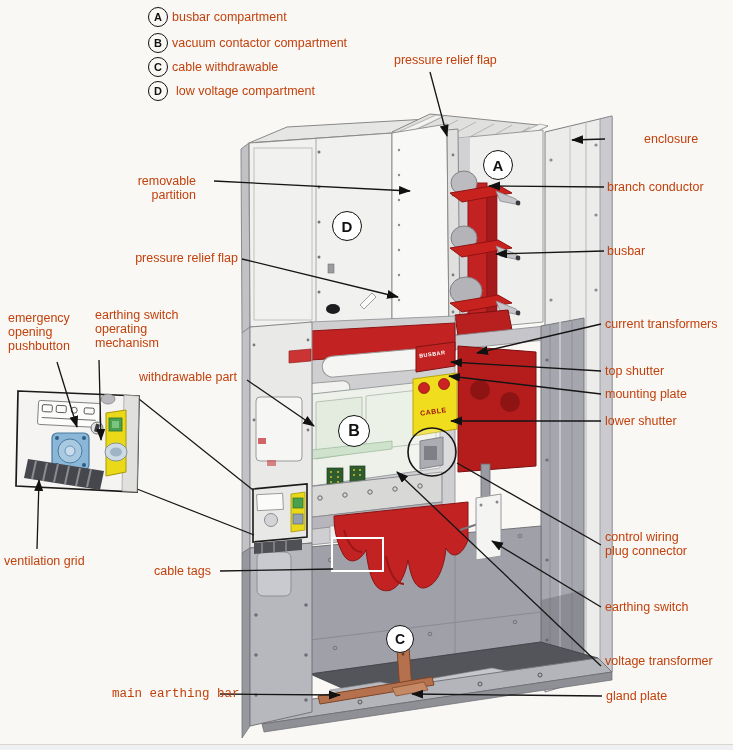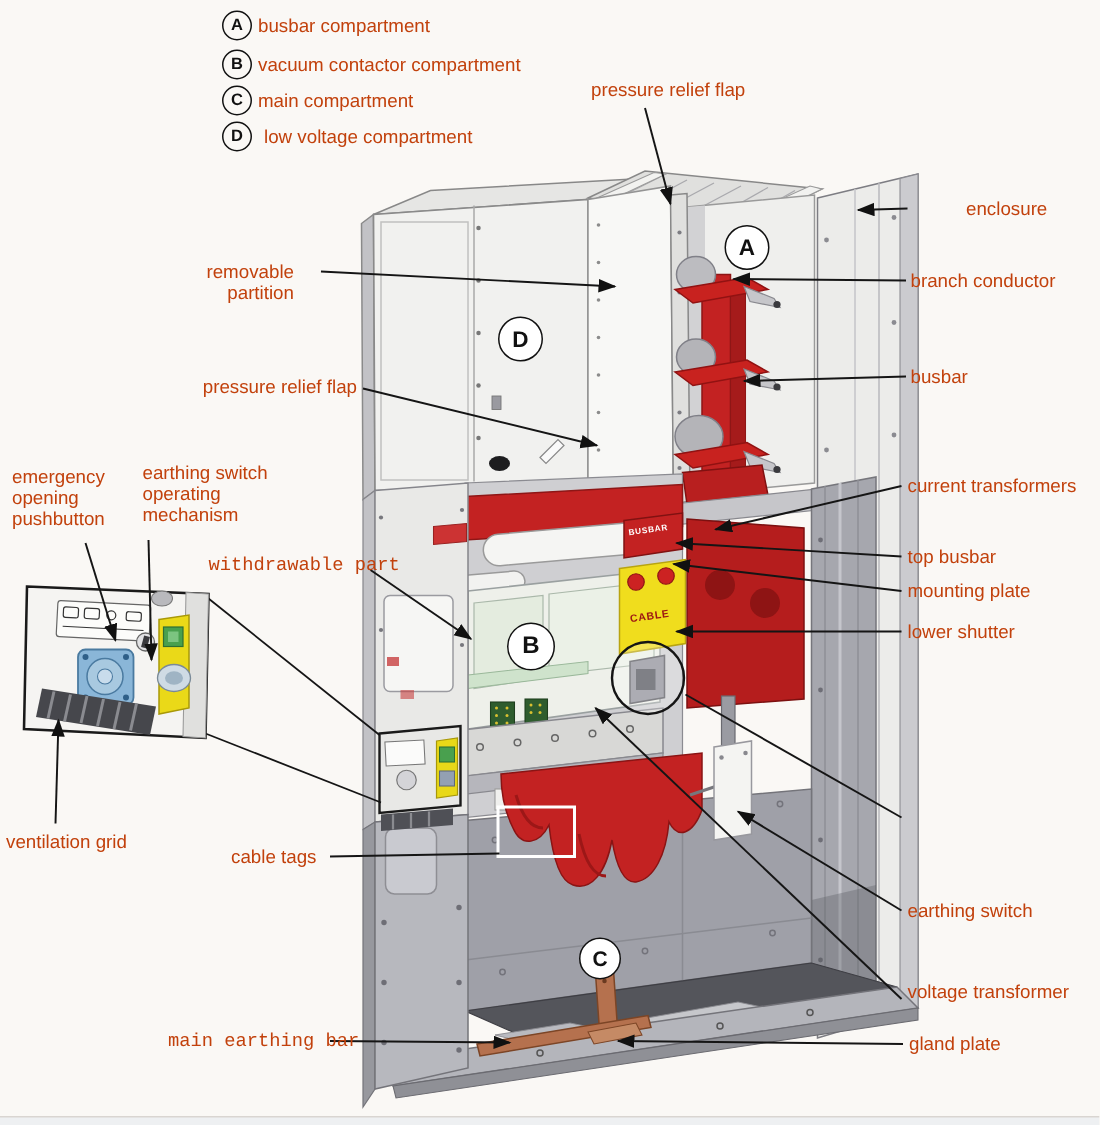--- a/index.html
+++ b/index.html
@@ -335,52 +335,54 @@
     <line x1="220" y1="694" x2="340" y2="695" marker-end="url(#arw)"></line>
   </g>
 </svg>
 
 <div>
   <div class="legend-circle" style="left:148px;top:7px;">A</div>
   <div class="lbl" style="left:172px;top:10px;">busbar compartment</div>
   <div class="legend-circle" style="left:148px;top:33px;">B</div>
   <div class="lbl" style="left:172px;top:36px;">vacuum contactor compartment</div>
   <div class="legend-circle" style="left:148px;top:57px;">C</div>
-  <div class="lbl" style="left:172px;top:60px;">main compartment</div>
+  <div class="lbl" style="left:172px;top:60px;">cable withdrawable</div>
   <div class="legend-circle" style="left:148px;top:81px;">D</div>
   <div class="lbl" style="left:176px;top:84px;">low voltage compartment</div>
 </div>
 
 <div class="marker-circle" style="left:483px;top:150px;width:30px;height:30px;font-size:15px;">A</div>
 <div class="marker-circle" style="left:338px;top:415px;width:32px;height:32px;font-size:16px;">B</div>
 <div class="marker-circle" style="left:386px;top:625px;width:28px;height:28px;font-size:14px;">C</div>
 <div class="marker-circle" style="left:332px;top:211px;width:30px;height:30px;font-size:15px;">D</div>
 
 <div class="plate-text" id="busbar-plate-text">BUSBAR</div>
 <div class="plate-text" id="cable-plate-text">CABLE</div>
 
 <div class="lbl" style="left:394px;top:53px;">pressure relief flap</div>
 <div class="lbl" style="left:644px;top:132px;">enclosure</div>
 <div class="lbl" style="left:607px;top:180px;">branch conductor</div>
 <div class="lbl" style="left:607px;top:244px;">busbar</div>
 <div class="lbl" style="left:605px;top:317px;">current transformers</div>
-<div class="lbl" style="left:605px;top:364px;">top busbar</div>
+<div class="lbl" style="left:605px;top:364px;">top shutter</div>
 <div class="lbl" style="left:605px;top:387px;">mounting plate</div>
 <div class="lbl" style="left:605px;top:414px;">lower shutter</div>
+<div class="lbl multi" style="left:605px;top:530px;">control wiring
+plug connector</div>
 <div class="lbl" style="left:605px;top:600px;">earthing switch</div>
 <div class="lbl" style="left:605px;top:654px;">voltage transformer</div>
 <div class="lbl" style="left:606px;top:689px;">gland plate</div>
 <div class="lbl multi r" style="left:96px;top:174px;width:100px;">removable
 partition</div>
 <div class="lbl r" style="left:120px;top:251px;width:118px;">pressure relief flap</div>
 <div class="lbl multi" style="left:8px;top:311px;">emergency
 opening
 pushbutton</div>
 <div class="lbl multi" style="left:95px;top:308px;">earthing switch
 operating
 mechanism</div>
-<div class="lbl" style="left:139px;top:370px;font-family:Liberation Mono, monospace;">withdrawable part</div>
+<div class="lbl" style="left:139px;top:370px;">withdrawable part</div>
 <div class="lbl" style="left:4px;top:554px;">ventilation grid</div>
 <div class="lbl" style="left:154px;top:564px;">cable tags</div>
 <div class="lbl" style="left:112px;top:687px;font-family:Liberation Mono, monospace;">main earthing bar</div>
 
 <div class="bottom-strip"></div>
 </div>
 
 </body></html>

